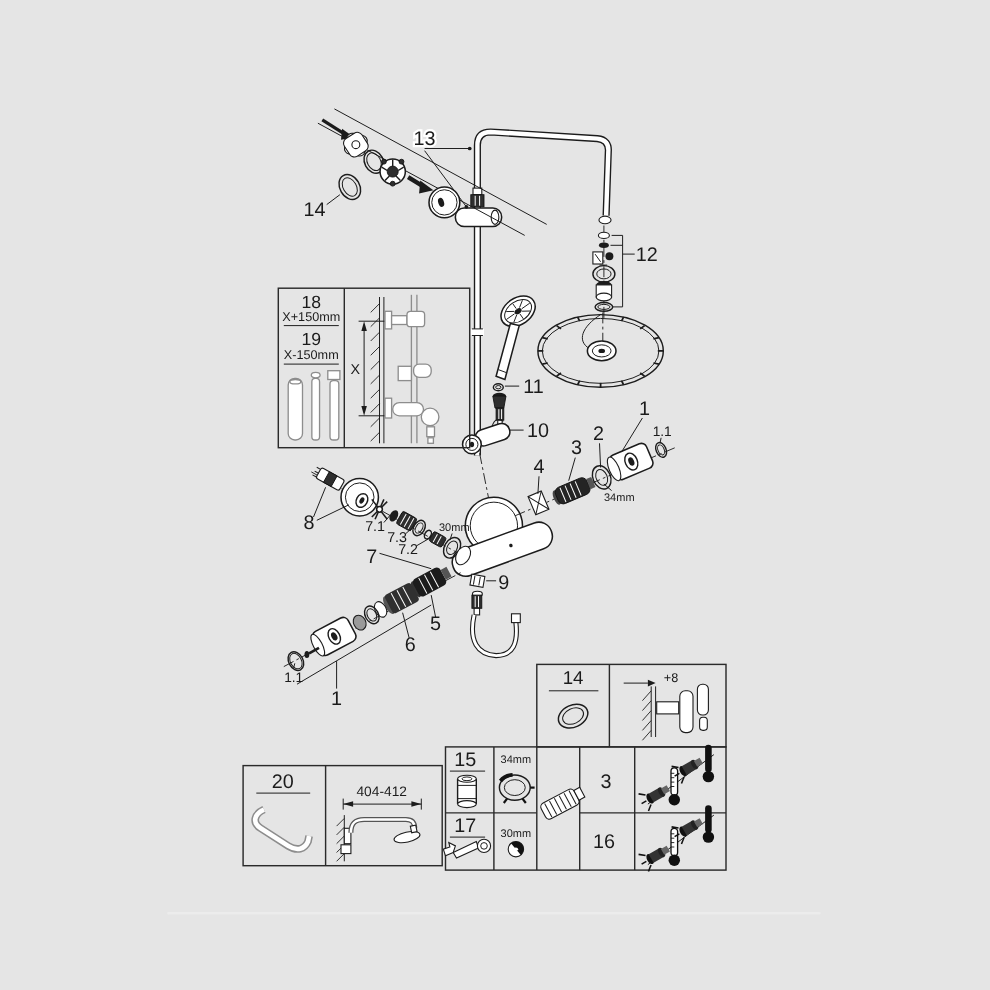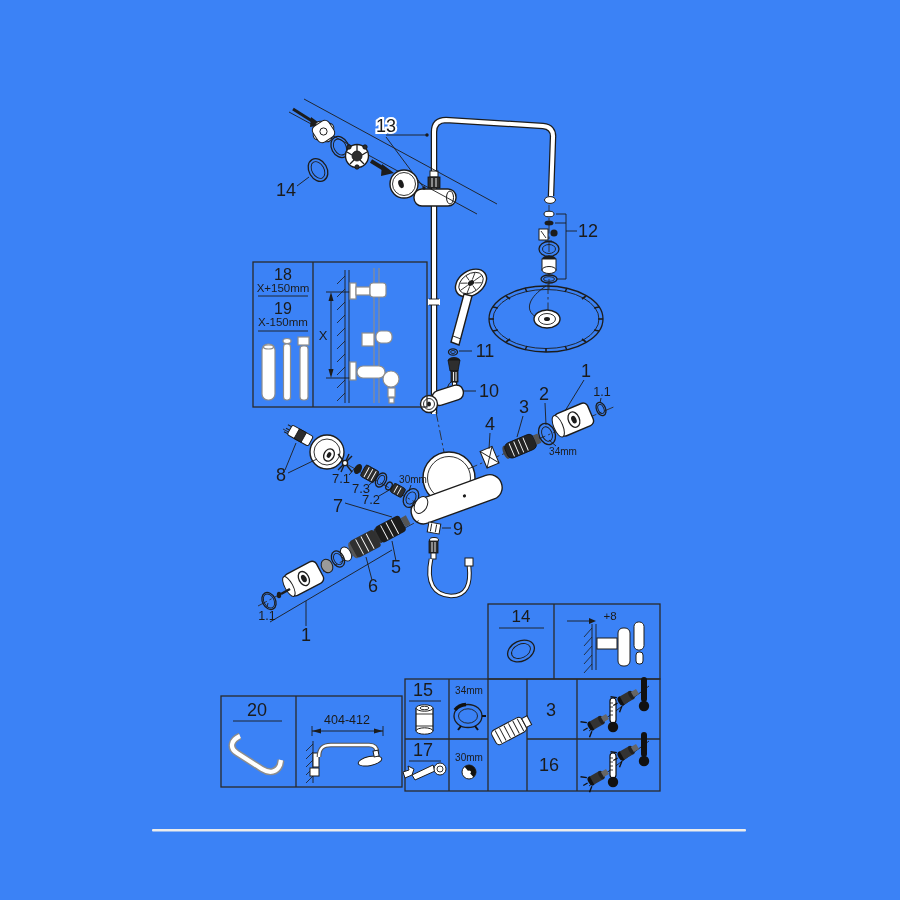--- a/index.html
+++ b/index.html
@@ -1,16 +1,16 @@
 <!DOCTYPE html>
 <html><head>
 <meta charset="utf-8">
 <style>
   html,body{margin:0;padding:0;background:#fff;}
-  #stage{position:relative;width:900px;height:900px;background:#3b82f6;overflow:hidden;}
+  #stage{position:relative;width:900px;height:900px;background:#e5e5e5;overflow:hidden;}
   svg{position:absolute;top:0;left:0;}
   text{font-family:"Liberation Sans","DejaVu Sans",sans-serif;fill:#1b1b1b;text-anchor:middle;}
   .t18{font-size:18px;}
   .t17{font-size:17px;}
   .t16{font-size:16px;}
   .t13{font-size:13px;}
   .t12{font-size:12.5px;}
   .t11{font-size:11.5px;}
   .t10{font-size:10px;}
   .halo{paint-order:stroke;stroke:#fff;stroke-width:4px;}

